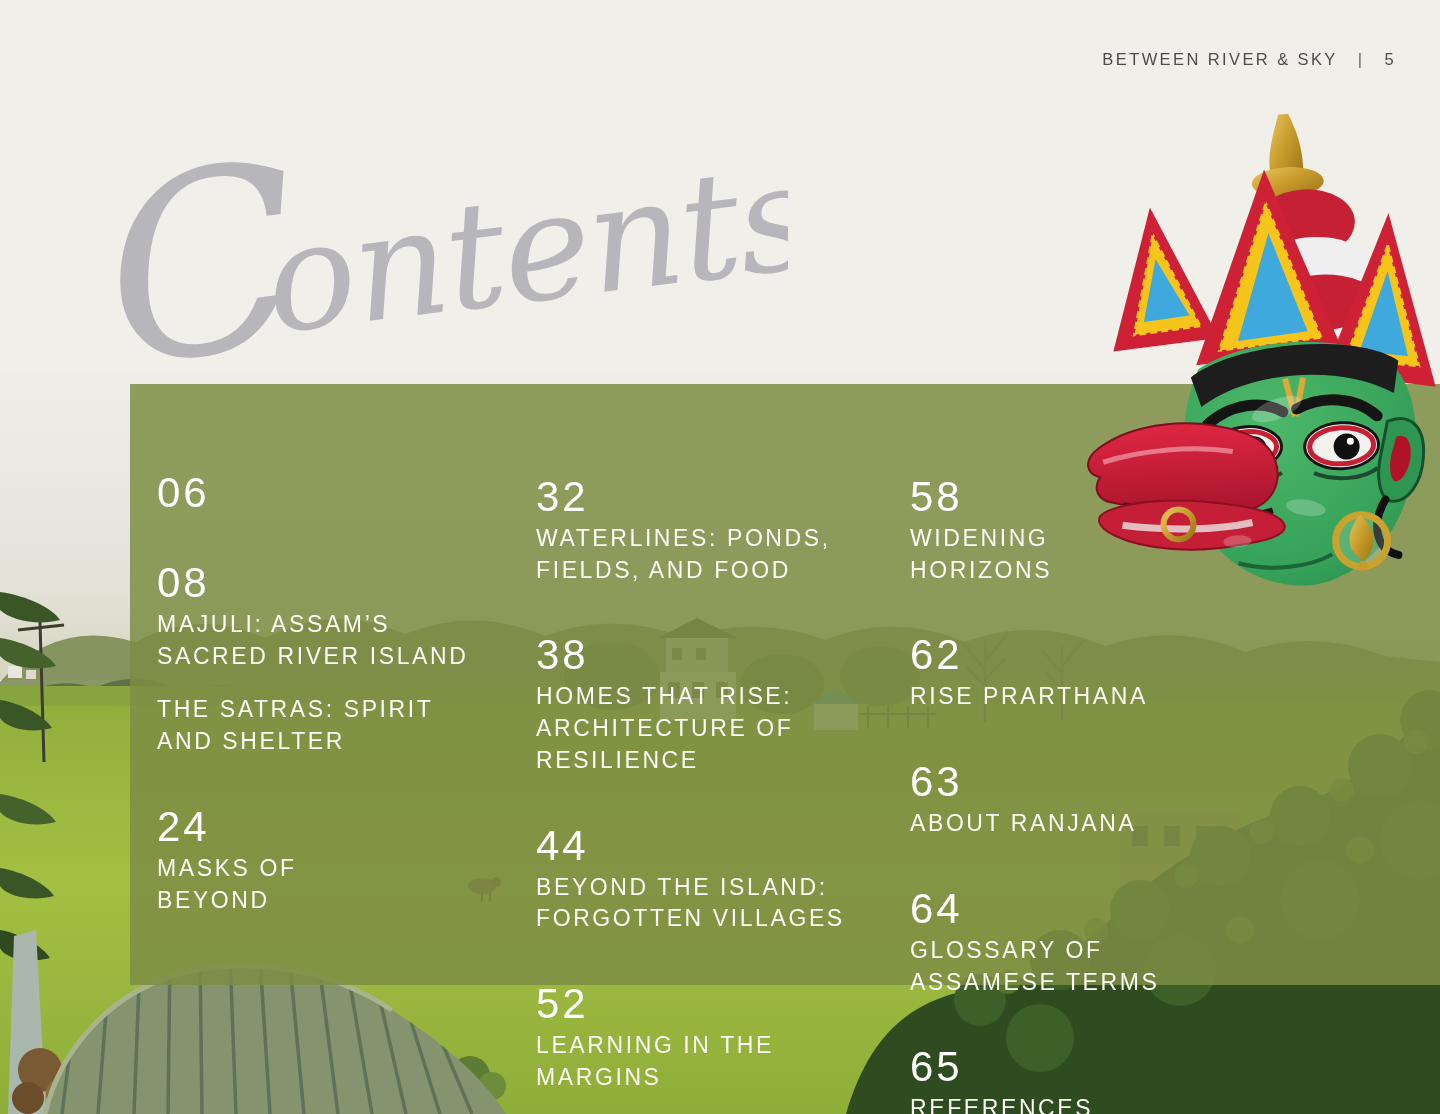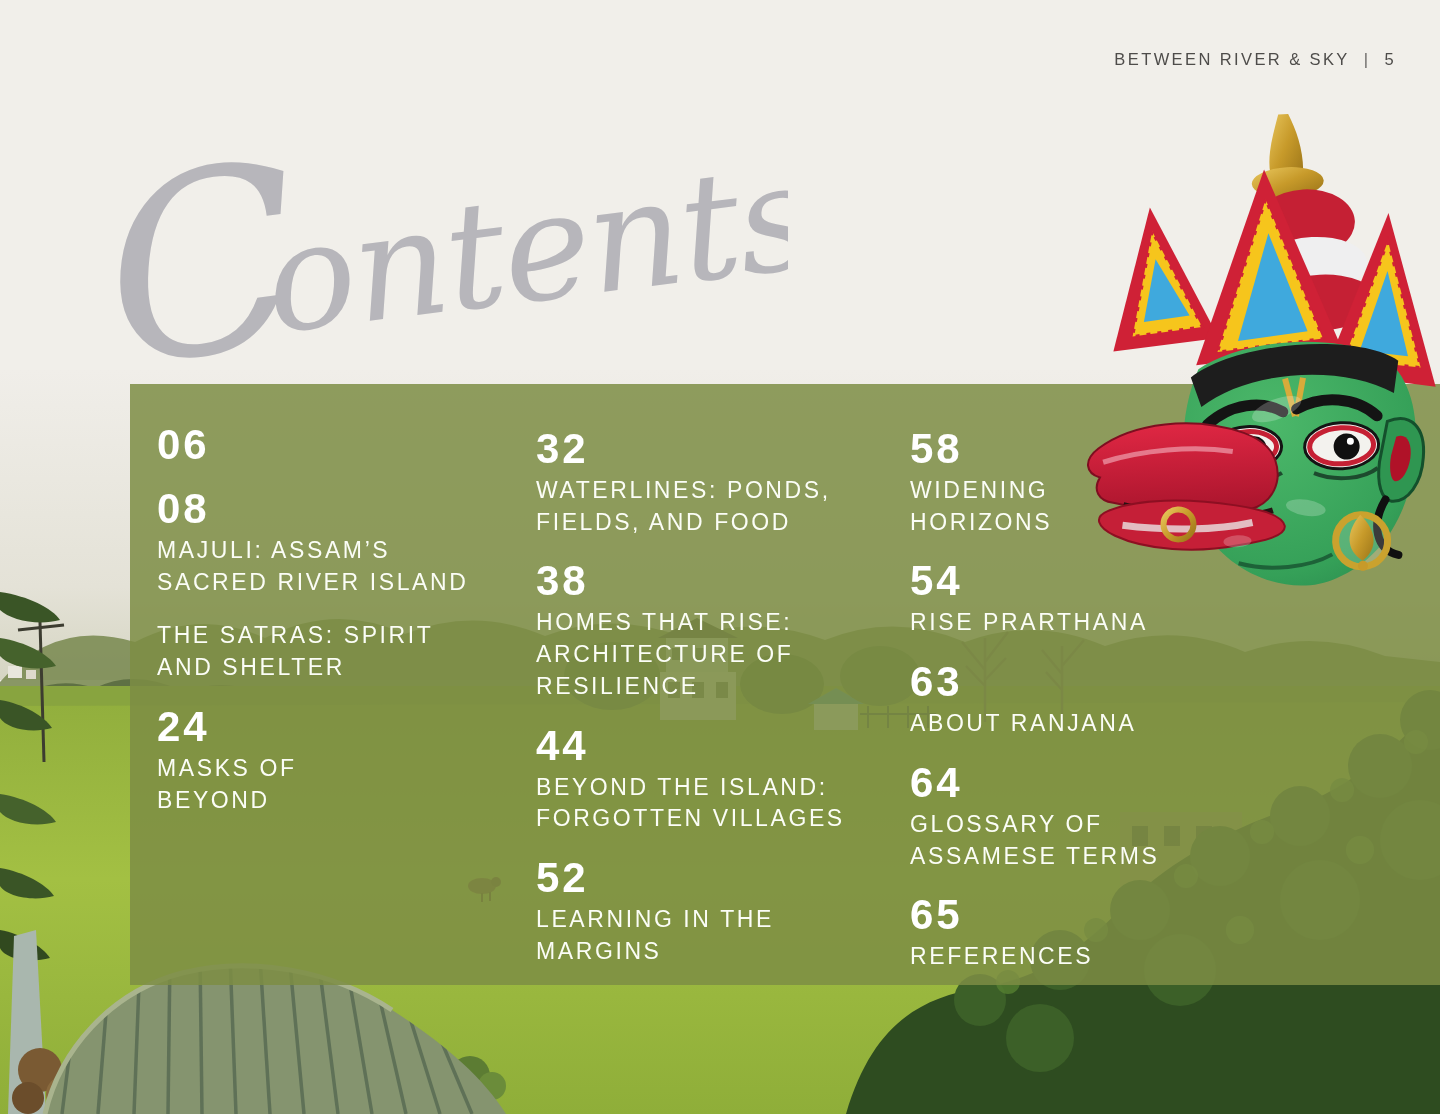--- a/index.html
+++ b/index.html
@@ -2,42 +2,42 @@
 <html><head>
 <meta charset="utf-8">
 <style>
   html,body{margin:0;padding:0;background:#ddd;}
   .page{
     position:relative;width:1440px;height:1114px;overflow:hidden;
     background:#f1efea;font-family:"Liberation Sans",sans-serif;
   }
   
   .header{
-    position:absolute;top:50px;right:44px;display:flex;align-items:center;gap:14px;
+    position:absolute;top:50px;right:44px;display:flex;align-items:center;gap:20px;
     font-size:16.5px;letter-spacing:2.4px;color:#4e4c4a;font-weight:500;
   }
   .header .divider{color:#6a6866;font-weight:400;}
   
   .script-wrap{position:absolute;left:108px;top:78px;width:680px;height:330px;}
   
   .photo{position:absolute;left:0;top:370px;width:1440px;height:744px;}
   
   .panel{
     position:absolute;left:130px;top:384px;width:1310px;height:601px;
     background:rgba(125,141,68,0.85);
   }
   
   .toc-col{position:absolute;color:#fff;}
   .toc-col.c1{left:157px;top:424px;width:352px;}
   .toc-col.c2{left:536px;top:428px;width:368px;}
   .toc-col.c3{left:910px;top:428px;width:322px;}
   .entry{margin-bottom:22px;}
   .num{
-    font-size:42px;font-weight:700;letter-spacing:3px;line-height:1.0;
-    margin-bottom:5px;color:#ffffff;
+    font-size:42px;font-weight:400;letter-spacing:3px;line-height:1.0;
+    margin-bottom:5px;color:#ffffff;margin-top:48px;
   }
   .title{
     font-size:23px;font-weight:400;letter-spacing:2.6px;line-height:1.38;
     color:#fbfdf6;white-space:pre-line;
   }
   
   .mask{position:absolute;left:1078px;top:110px;width:362px;height:494px;}
 </style>
 </head>
 <body>
@@ -245,21 +245,21 @@
 MARGINS</div>
       </div>
     </div>
   <div class="toc-col c3">
       <div class="entry">
         <div class="num">58</div>
         <div class="title">WIDENING
 HORIZONS</div>
       </div>
       <div class="entry">
-        <div class="num">54</div>
+        <div class="num">62</div>
         <div class="title">RISE PRARTHANA</div>
       </div>
       <div class="entry">
         <div class="num">63</div>
         <div class="title">ABOUT RANJANA</div>
       </div>
       <div class="entry">
         <div class="num">64</div>
         <div class="title">GLOSSARY OF
 ASSAMESE TERMS</div>

